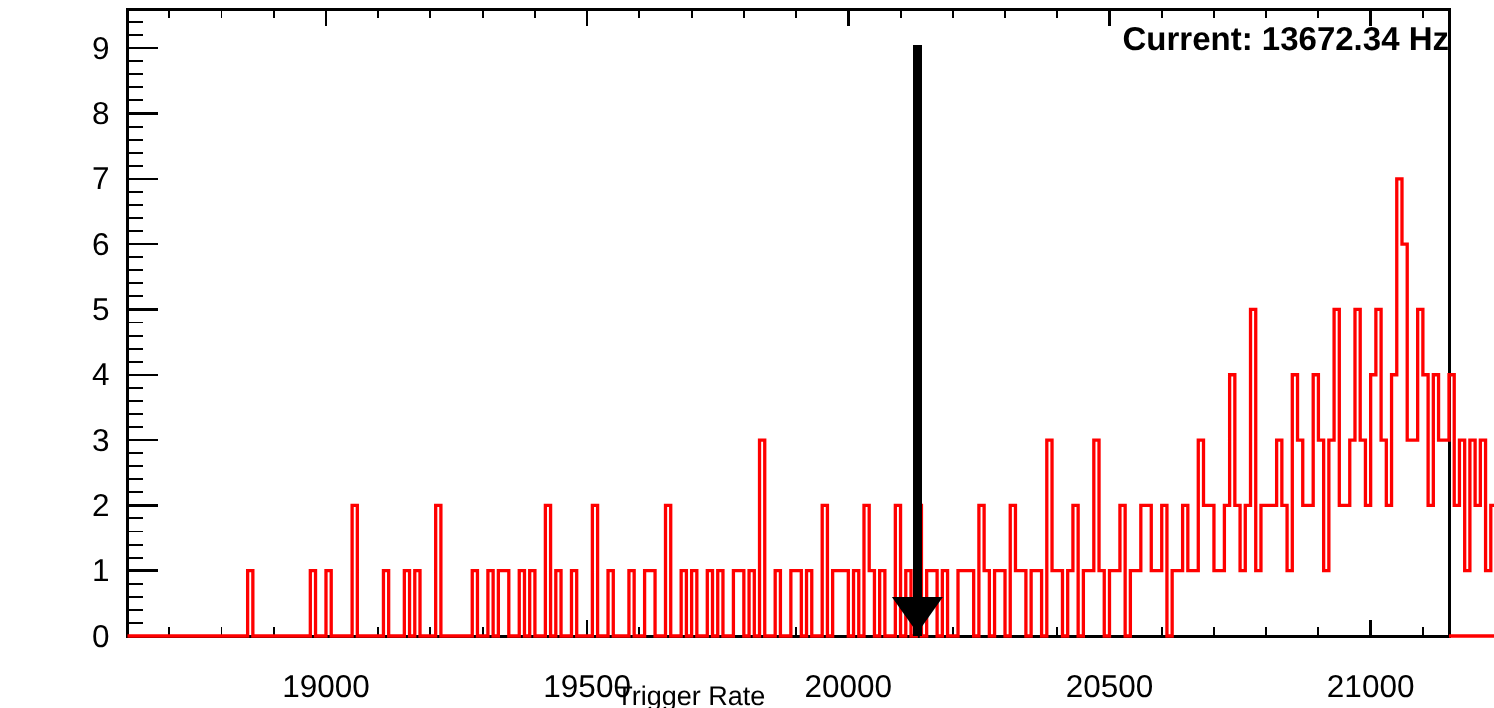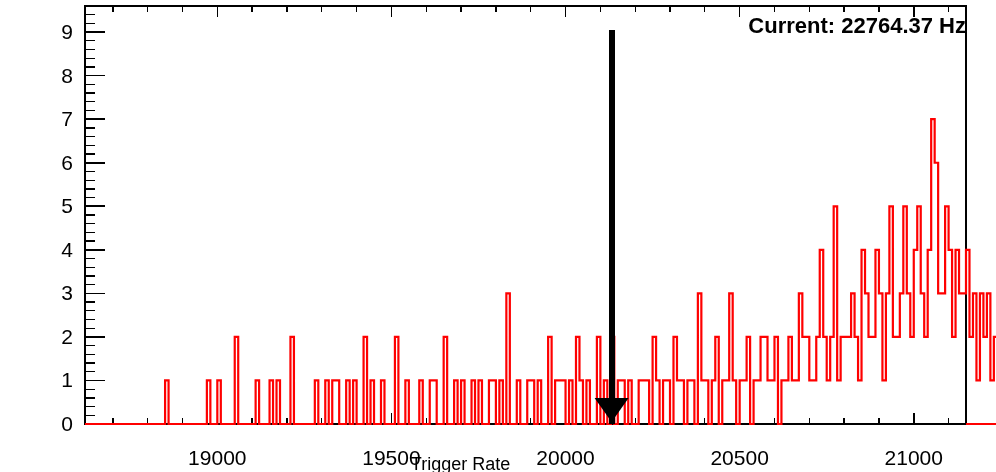--- a/index.html
+++ b/index.html
@@ -211,15 +211,15 @@
         <text x="73" y="256.8333333333333" text-anchor="end" class="tick-label">4</text>
         <text x="73" y="213.29166666666666" text-anchor="end" class="tick-label">5</text>
         <text x="73" y="169.75" text-anchor="end" class="tick-label">6</text>
         <text x="73" y="126.20833333333331" text-anchor="end" class="tick-label">7</text>
         <text x="73" y="82.66666666666663" text-anchor="end" class="tick-label">8</text>
         <text x="73" y="39.125" text-anchor="end" class="tick-label">9</text>
         <text x="460.5" y="457" text-anchor="middle" class="axis-title" dominant-baseline="hanging">Trigger Rate</text>
       </g>
   </svg>
 
-  <div id="current-label">Current: 22764.37 Hz</div>
+  <div id="current-label">Current: 13672.34 Hz</div>
 
 </div>
 
 </body></html>

